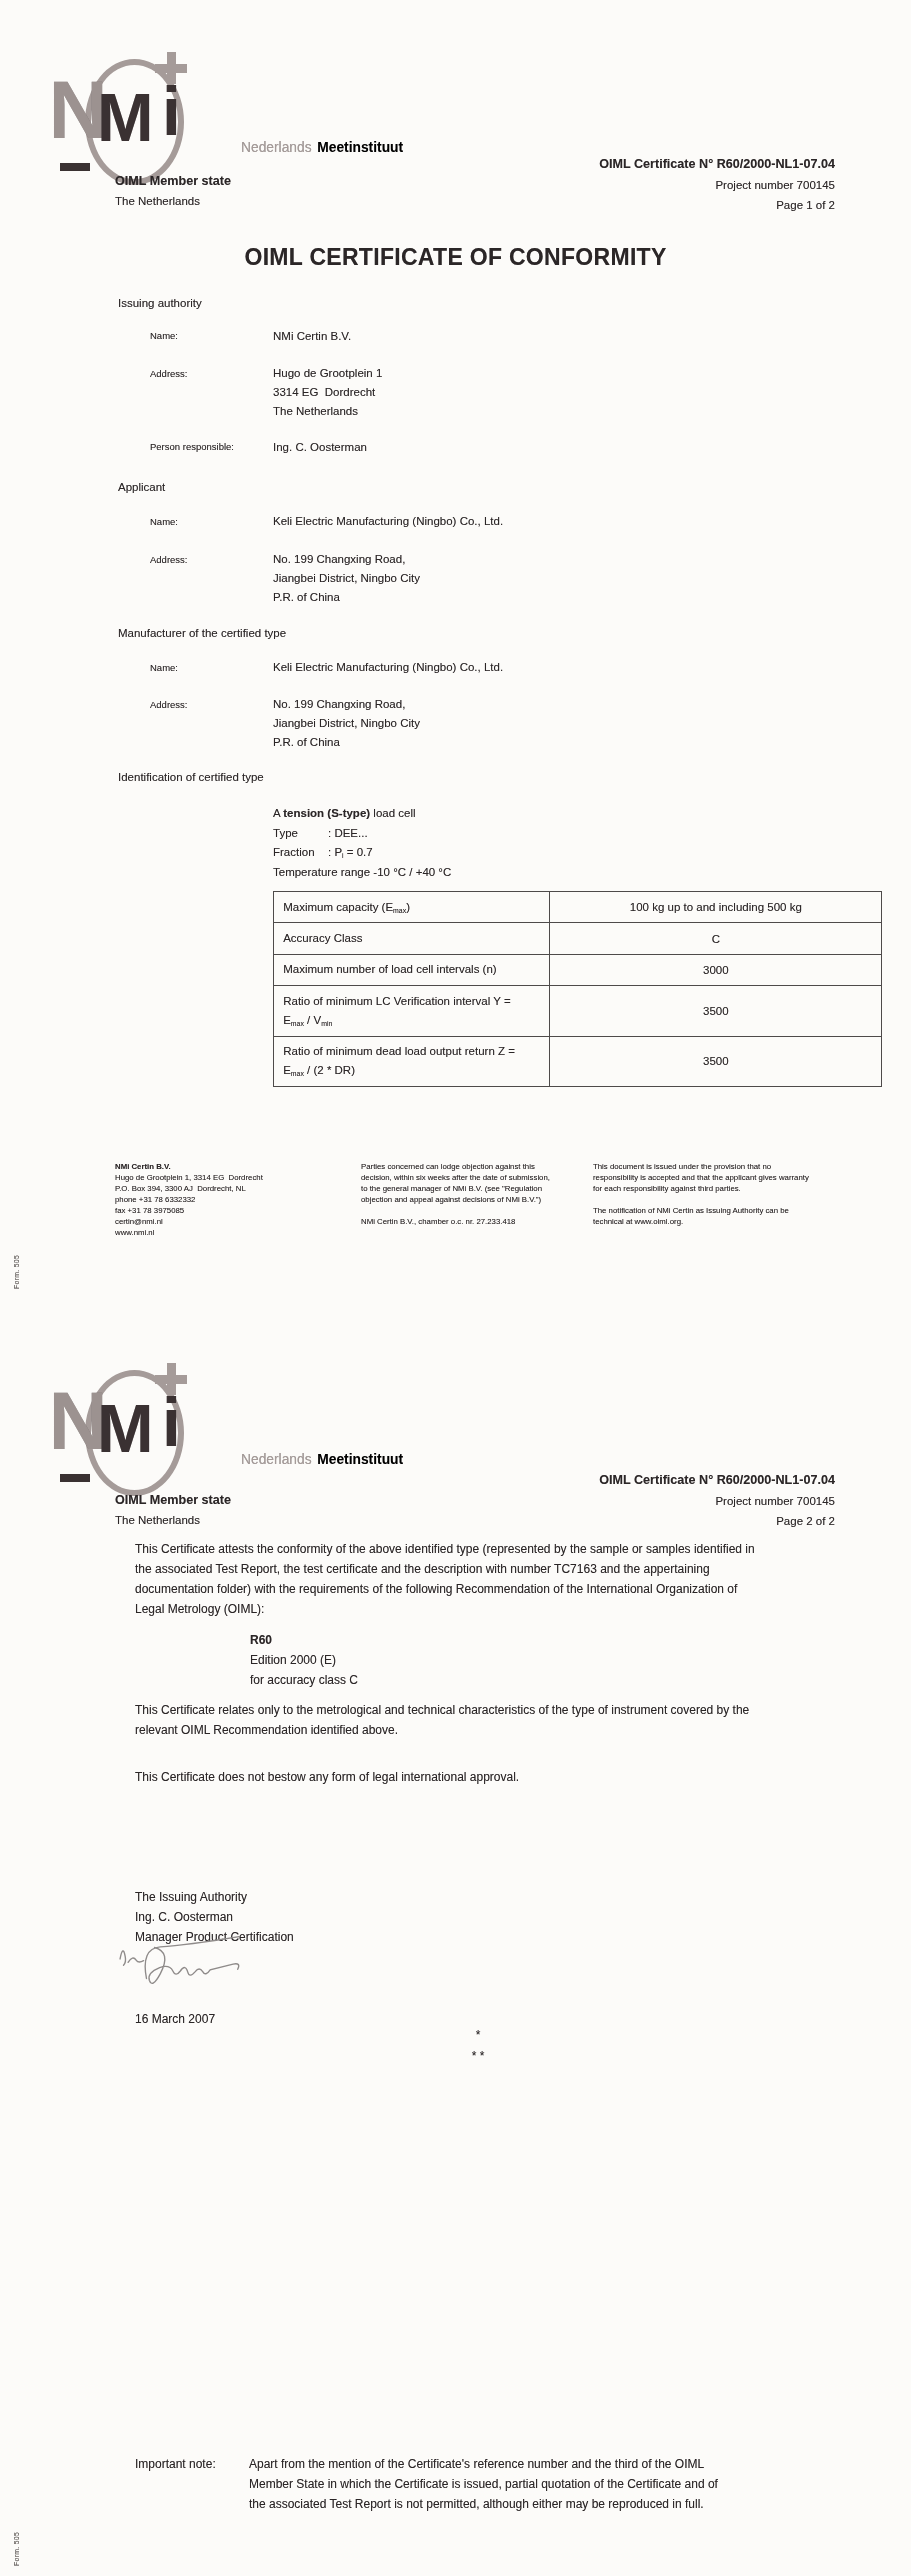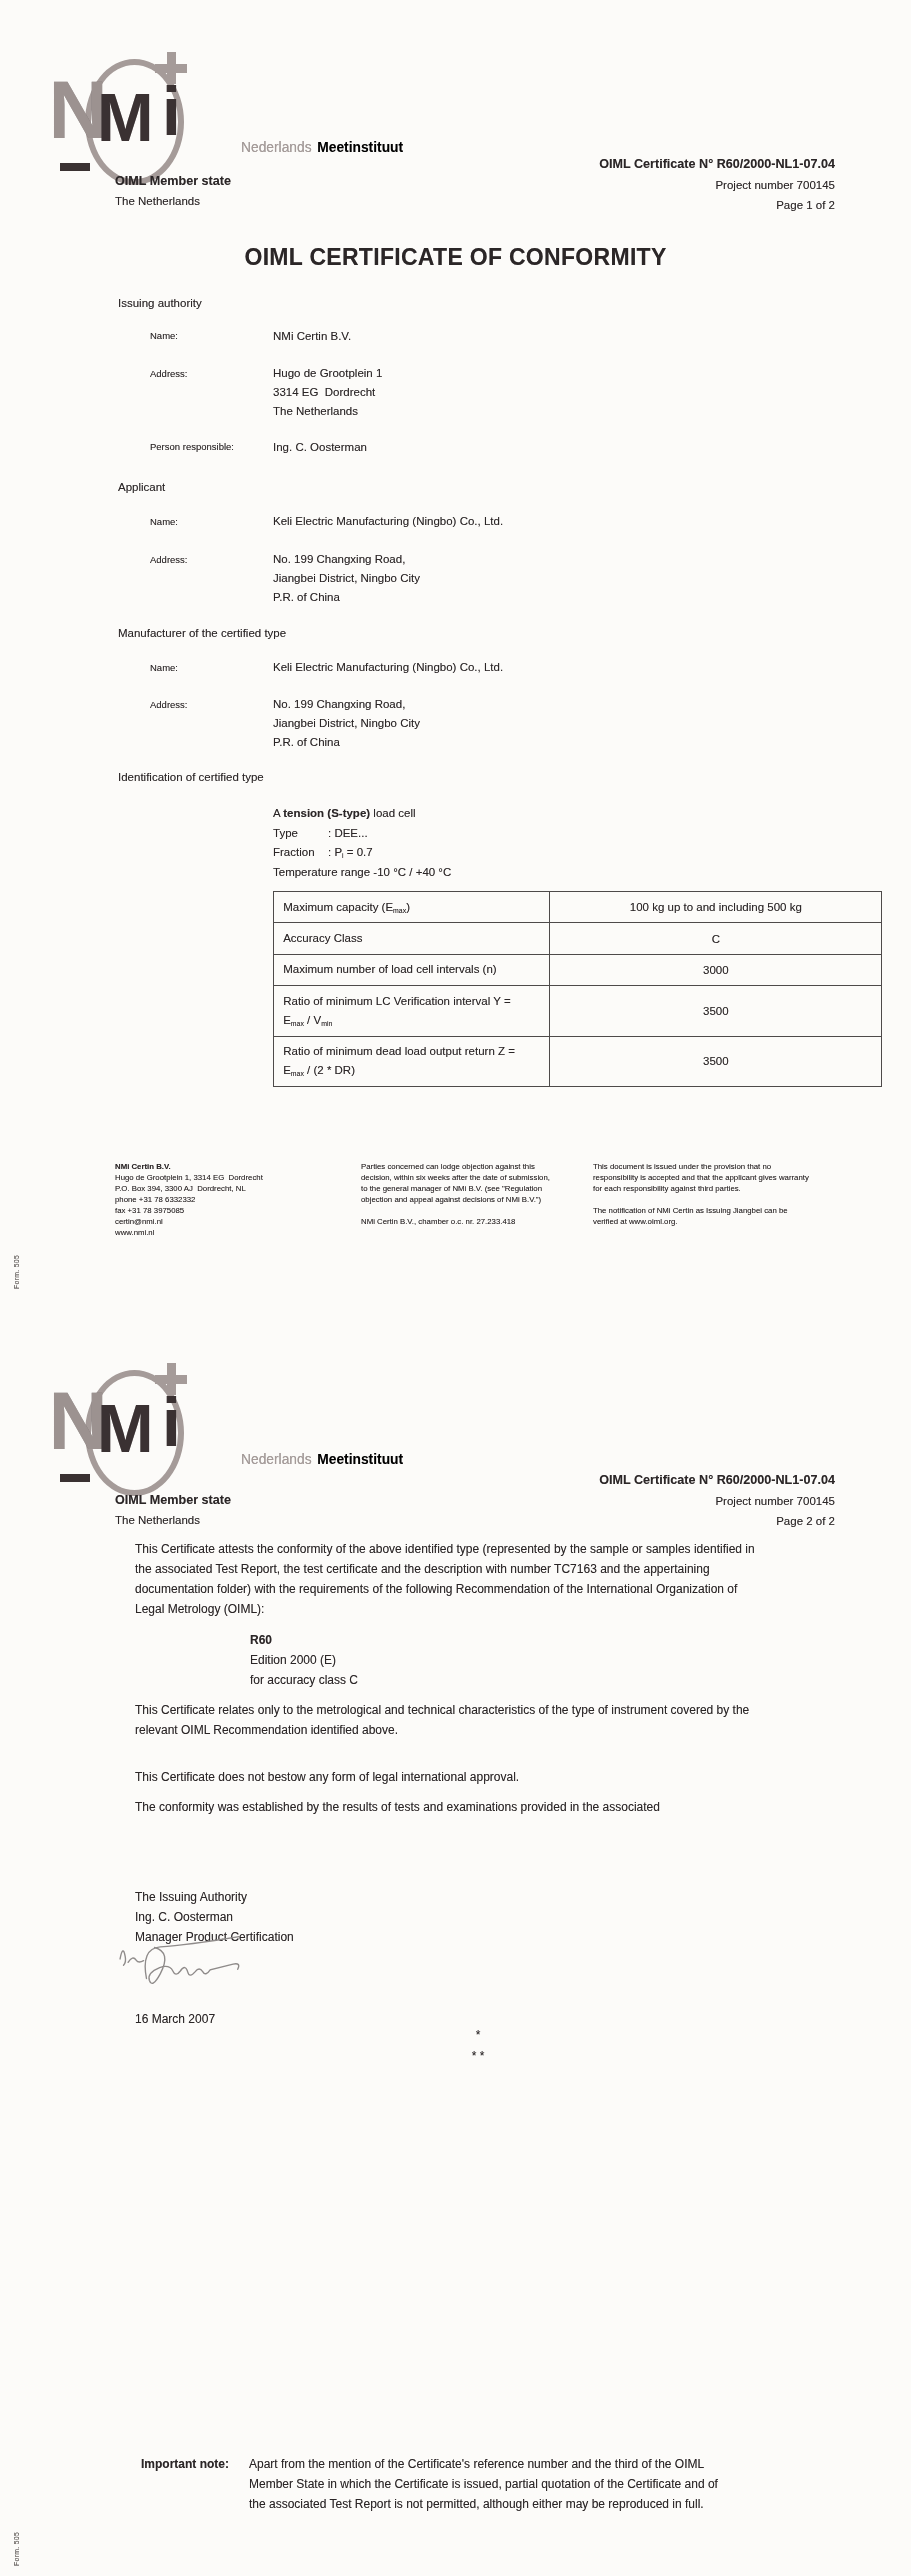--- a/index.html
+++ b/index.html
@@ -162,21 +162,21 @@
       <div>www.nmi.nl</div>
     </div>
     <div class="abs foot" style="left:361px;top:1161px;width:192px;">
       <div>Parties concerned can lodge objection against this decision, within six weeks after the date of submission, to the general manager of NMi B.V. (see "Regulation objection and appeal against decisions of NMi B.V.")</div>
       <div class="gap"></div>
       <div>NMi Certin B.V., chamber o.c. nr. 27.233.418</div>
     </div>
     <div class="abs foot" style="left:593px;top:1161px;width:218px;">
       <div>This document is issued under the provision that no responsibility is accepted and that the applicant gives warranty for each responsibility against third parties.</div>
       <div class="gap"></div>
-      <div>The notification of NMi Certin as Issuing Jiangbei can be verified at www.oiml.org.</div>
+      <div>The notification of NMi Certin as Issuing Authority can be technical at www.oiml.org.</div>
     </div>
 
     <div class="abs form-label" style="left:12.6px;top:1289px;">Form. 505</div>
   </section>
 
   <section>
 
     <div class="abs logo" style="left:53px;top:1368px;">
       <div class="lg-ell"></div>
       <div class="lg-n">N</div>
@@ -209,21 +209,20 @@
     <div class="abs para" style="left:230px;top:1630px;">
       <div class="b">R60</div>
       <div>Edition 2000 (E)</div>
       <div>for accuracy class C</div>
     </div>
 
     <div class="abs para" style="left:115px;top:1700px;width:620px;">This Certificate relates only to the metrological and technical characteristics of the type of instrument covered by the relevant OIML Recommendation identified above.</div>
     <div class="abs para" style="left:115px;top:1767px;width:620px;">This Certificate does not bestow any form of legal international approval.</div>
 
     <div class="abs para" style="left:115px;top:1797px;width:643px;">
-      <div>The conformity was established by the results of tests and examinations provided in the associated</div>
     </div>
 
     <div class="abs para" style="left:115px;top:1887px;">
       <div>The Issuing Authority</div>
       <div>Ing. C. Oosterman</div>
       <div>Manager Product Certification</div>
     </div>
 
     <svg class="abs sig" style="left:113px;top:1936px;" width="184" height="66" viewBox="0 0 320 115">
       <path d="M12 40 q5 -26 9 -4 q2 10 -3 15 M26 46 q8 -13 14 -4 q4 6 13 1"></path>
@@ -231,20 +230,20 @@
       <path d="M72 20 q30 8 10 46 q-14 26 -19 11 q-4 -13 18 -22 q17 -6 23 6 q5 11 13 0 q9 -13 13 2 q3 11 13 -1 q7 -9 13 0 q5 9 13 -3 l40 -10 q14 -3 8 9"></path>
     </svg>
 
     <div class="abs para" style="left:115px;top:2009px;">16 March 2007</div>
 
     <div class="abs ast" style="left:458px;top:2025px;">
       <div>*</div>
       <div>* *</div>
     </div>
 
-    <div class="abs para" style="left:121px;top:2454px;font-weight:bold;">Important note:</div>
+    <div class="abs para" style="left:115px;top:2454px;">Important note:</div>
     <div class="abs para" style="left:229px;top:2454px;width:477px;">Apart from the mention of the Certificate's reference number and the third of the OIML Member State in which the Certificate is issued, partial quotation of the Certificate and of the associated Test Report is not permitted, although either may be reproduced in full.</div>
 
     <div class="abs form-label" style="left:12.6px;top:2566px;">Form. 505</div>
   </section>
 
 </div>
 
 
 </body></html>

